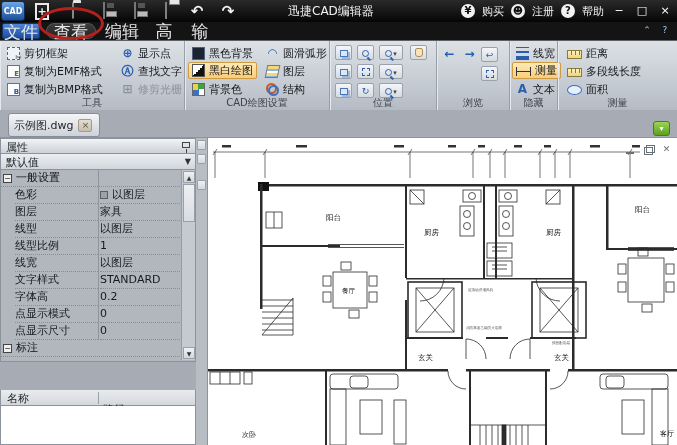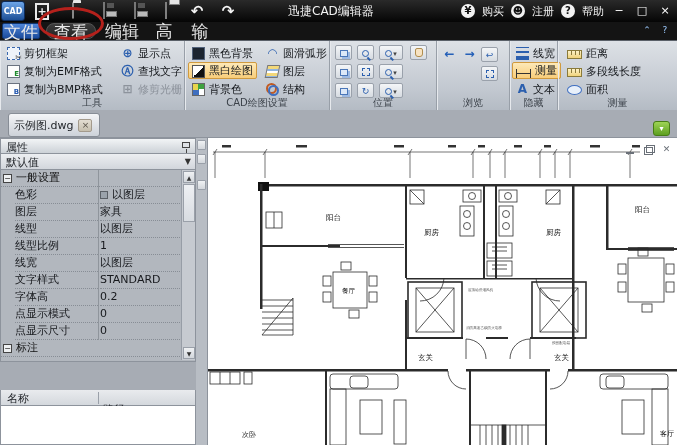--- a/index.html
+++ b/index.html
@@ -40,21 +40,21 @@
   .ribbon-mini{position:absolute;right:6px;top:2px;display:flex;gap:6px;align-items:center;}
   .rm-ic{width:12px;height:12px;font-size:9px;color:#9ecbff;text-align:center;line-height:12px;}
 
   
   .ribbon{position:absolute;left:0;top:40px;width:677px;height:70px;
     background:linear-gradient(#dde1e6,#c2c8d0 70%,#b4bbc4);border-top:1px solid #5a6068;}
   .rgroup{position:absolute;top:0;height:70px;border-right:1px solid #989fa8;box-shadow:1px 0 0 #e6e9ed inset;}
   .rcaption{position:absolute;left:0;bottom:1px;width:100%;text-align:center;font-size:10px;color:#3c424a;}
   .ritem{position:absolute;height:17px;display:flex;align-items:center;gap:4px;font-size:11px;color:#15181c;
     padding:0 3px;white-space:nowrap;}
-  .ritem.hl{background:linear-gradient(#fde9b8,#f8cd7a);border:1px solid #d09a3e;border-radius:2px;align-items:flex-end;}
+  .ritem.hl{background:linear-gradient(#fde9b8,#f8cd7a);border:1px solid #d09a3e;border-radius:2px;}
   .ritem.disabled{color:#8d939c;}
   .mi{display:inline-block;width:13px;height:13px;position:relative;flex:0 0 auto;}
   .mi-cut{border:1px dashed #3a68ae;background:#eef3fa;}
   .mi-cut:after{content:'✂';position:absolute;right:-3px;bottom:-3px;font-size:8px;color:#444;}
   .mi-emf,.mi-bmp{background:#fdfdfd;border:1px solid #6a7280;}
   .mi-emf:after{content:'E';position:absolute;right:0;bottom:-1px;font-size:7px;font-weight:bold;color:#1d8a2c;}
   .mi-bmp:after{content:'B';position:absolute;right:0;bottom:-1px;font-size:7px;font-weight:bold;color:#2458b0;}
   .mi-glyph{font-size:12px;line-height:13px;text-align:center;color:#2b5fae;font-weight:bold;}
   .mi-gray{color:#8d939c;border-color:#9aa0a8;}
   .mi-blackbg{background:#1b2430;border:1px solid #51617a;}

